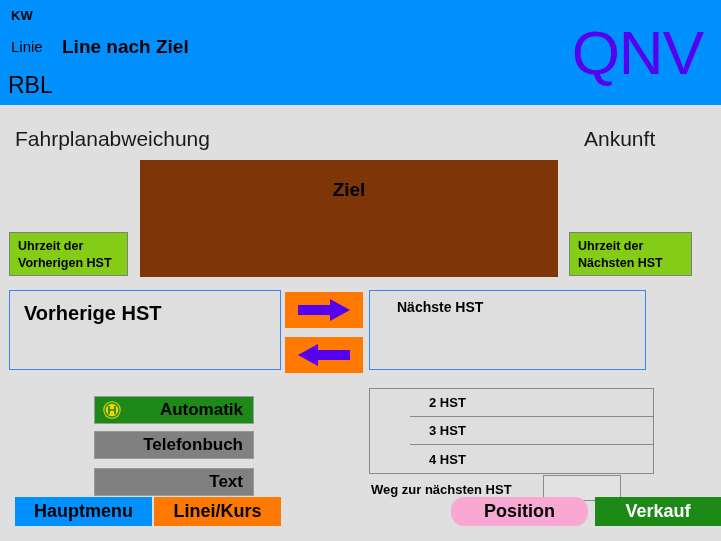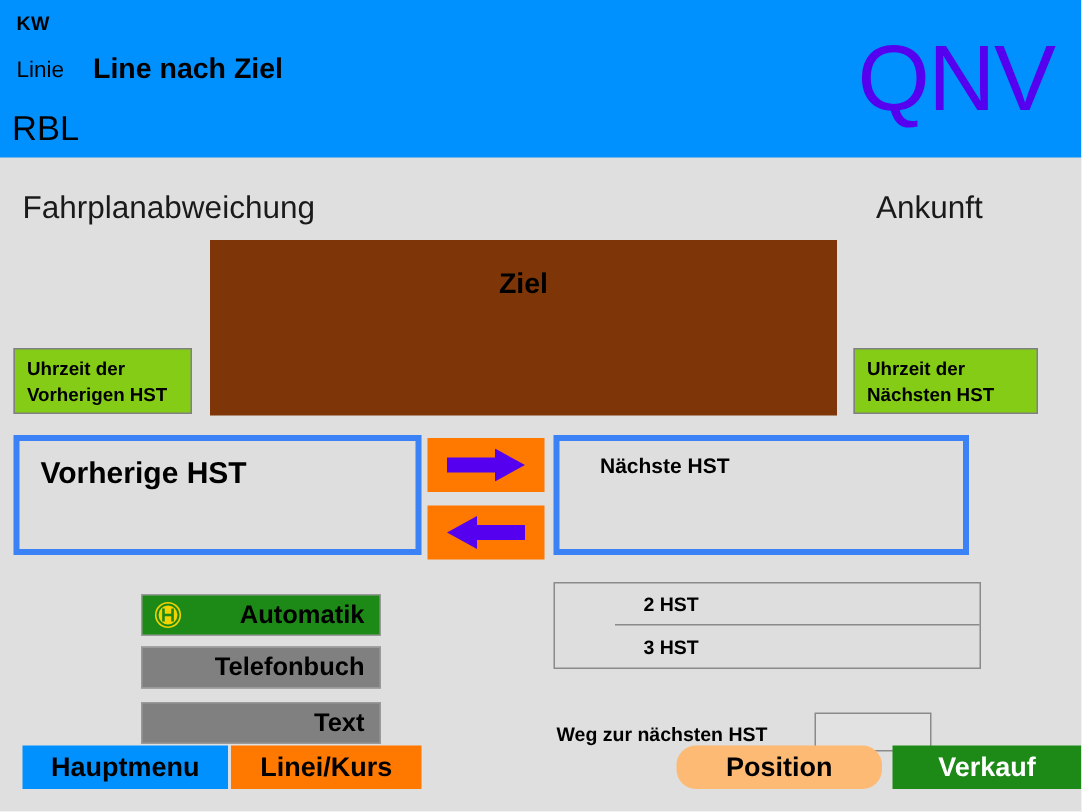--- a/index.html
+++ b/index.html
@@ -114,21 +114,21 @@
   }
   .uhrzeit-next {
     left: 569px; top: 232px;
     width: 123px; height: 44px;
   }
 
   
   .hst-box {
     position: absolute;
     background: #dedede;
-    border: 4px solid #3b82f6;
+    border: 1px solid #3b82f6;
     box-sizing: border-box;
   }
   .hst-prev {
     left: 9px; top: 290px;
     width: 272px; height: 80px;
   }
   .hst-prev-label {
     position: absolute;
     left: 14px; top: 11px;
     font-size: 20px;
@@ -259,21 +259,21 @@
     background: #0091ff;
     color: #000;
   }
   .btn-linei {
     left: 154px; width: 127px;
     background: #ff7800;
     color: #000;
   }
   .btn-position {
     left: 451px; width: 137px;
-    background: #fdba74;
+    background: #f9a8d4;
     color: #000;
     border-radius: 13px;
   }
   .btn-verkauf {
     left: 595px; width: 126px;
     background: #1d8a17;
     color: #fff;
   }
 </style>
 </head>
@@ -330,20 +330,21 @@
   <div class="act-btn act-telefonbuch">
     <span class="act-label">Telefonbuch</span>
   </div>
   <div class="act-btn act-text">
     <span class="act-label">Text</span>
   </div>
 
   <div class="hst-list">
     <div class="hst-list-item">2 HST</div>
     <div class="hst-list-item">3 HST</div>
+    <div class="hst-list-item">4 HST</div>
   </div>
 
   <div class="weg-label">Weg zur nächsten HST</div>
   <input class="weg-input" type="text" placeholder="" style="">
 
   <div class="bottom-btn btn-hauptmenu">Hauptmenu</div>
   <div class="bottom-btn btn-linei">Linei/Kurs</div>
   <div class="bottom-btn btn-position">Position</div>
   <div class="bottom-btn btn-verkauf">Verkauf</div>
 

